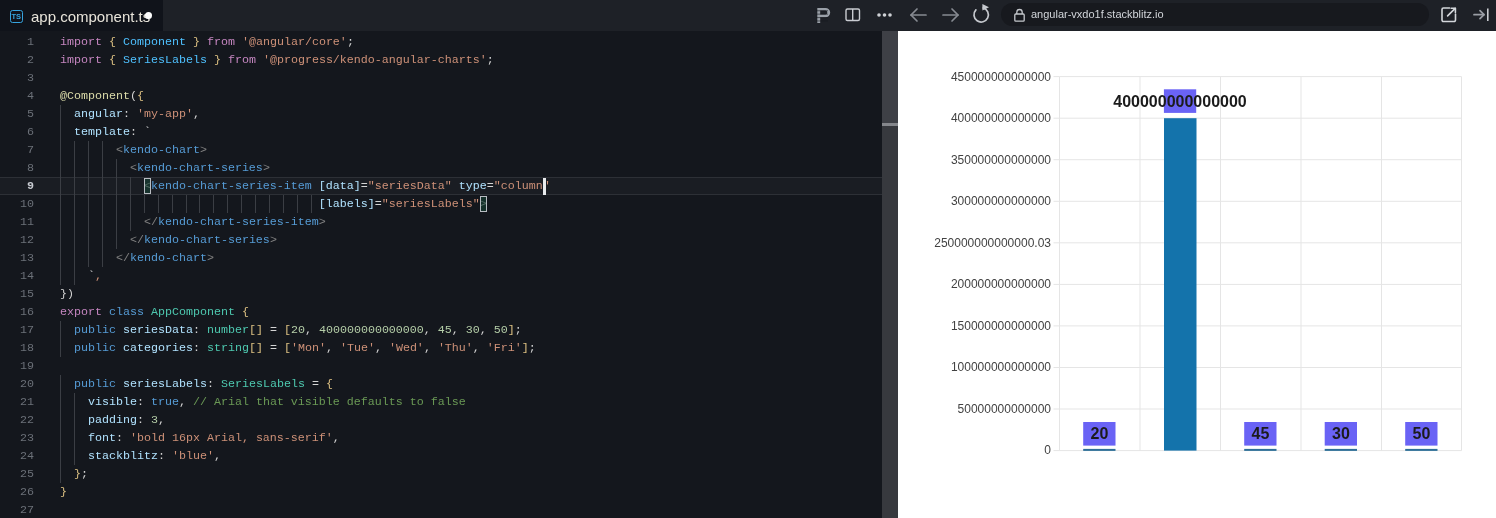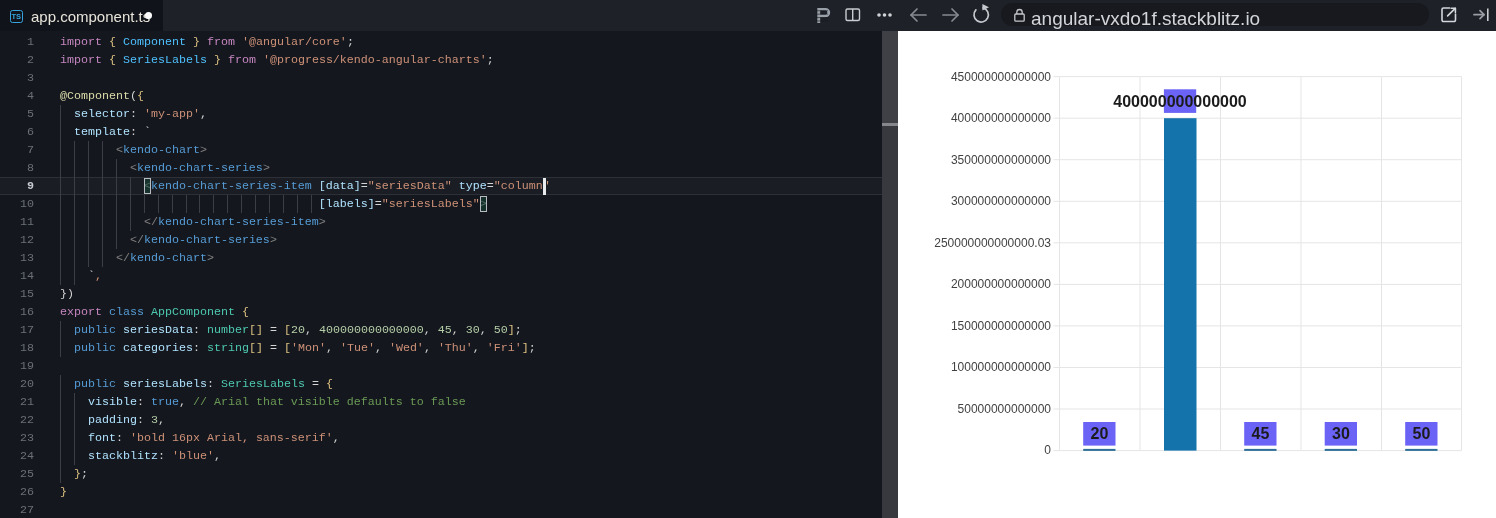--- a/index.html
+++ b/index.html
@@ -87,21 +87,21 @@
 22
 23
 24
 25
 26
 27</div>
 <div class="mono" id="code"><span class="k">import</span> <span class="g">{</span> <span class="v">Component</span> <span class="g">}</span> <span class="k">from</span> <span class="s">'@angular/core'</span>;
 <span class="k">import</span> <span class="g">{</span> <span class="v">SeriesLabels</span> <span class="g">}</span> <span class="k">from</span> <span class="s">'@progress/kendo-angular-charts'</span>;
 
 <span class="d">@Component</span>(<span class="g">{</span>
-  <span class="p">selector</span>: <span class="s">'my-app'</span>,
+  <span class="p">angular</span>: <span class="s">'my-app'</span>,
   <span class="p">template</span>: <span class="w">`</span>
         <span class="ab">&lt;</span><span class="b">kendo-chart</span><span class="ab">&gt;</span>
           <span class="ab">&lt;</span><span class="b">kendo-chart-series</span><span class="ab">&gt;</span>
             <span class="ab">&lt;</span><span class="b">kendo-chart-series-item</span> <span class="p">[data]</span>=<span class="s">"seriesData"</span> <span class="p">type</span>=<span class="s">"column"</span>
                                      <span class="p">[labels]</span>=<span class="s">"seriesLabels"</span><span class="ab">&gt;</span>
             <span class="ab">&lt;/</span><span class="b">kendo-chart-series-item</span><span class="ab">&gt;</span>
           <span class="ab">&lt;/</span><span class="b">kendo-chart-series</span><span class="ab">&gt;</span>
         <span class="ab">&lt;/</span><span class="b">kendo-chart</span><span class="ab">&gt;</span>
     <span class="w">`</span><span class="s">,</span>
 <span class="w">})</span>
@@ -225,21 +225,21 @@
   <path d="M 177.4 3.9 L 177.4 10.5 L 184 7.2 z" fill="#c6c9ce"></path>
 </svg>
 
 <div class="abs" style="left:1001px;top:3px;width:428px;height:23px;border-radius:11.5px;background:#17191e"></div>
 <svg class="abs" style="left:1013px;top:8px" width="13" height="15" viewBox="0 0 13 15">
   <g stroke="#c4c7cc" stroke-width="1.3" fill="none">
     <rect x="1.8" y="6" width="9.4" height="7.2" rx="1"></rect>
     <path d="M 3.8 6 v -1.8 a 2.7 2.7 0 0 1 5.4 0 v 1.8"></path>
   </g>
 </svg>
-<div class="abs" style="left:1031px;top:8px;font-size:19px;color:#d2d5da">angular-vxdo1f.stackblitz.io</div>
+<div class="abs" style="left:1031px;top:8px;font-size:11px;color:#d2d5da">angular-vxdo1f.stackblitz.io</div>
 <svg class="abs" style="left:1430px;top:0" width="66" height="31" viewBox="0 0 66 31">
 
   <g stroke="#d4d7db" stroke-width="1.6" fill="none" stroke-linejoin="round" stroke-linecap="round">
     <path d="M 19.6 8 H 13.4 a1.4 1.4 0 0 0 -1.4 1.4 V 20.1 a1.4 1.4 0 0 0 1.4 1.4 H 24.1 a1.4 1.4 0 0 0 1.4 -1.4 V 14"></path>
     <line x1="17.6" y1="15.9" x2="25.2" y2="8.4"></line>
     <polyline points="21.2,8.2 25.4,8.2 25.4,12.4"></polyline>
   </g>
 
   <g stroke="#9a9ea5" stroke-width="1.7" fill="none" stroke-linecap="round" stroke-linejoin="round">
     <line x1="44" y1="14.7" x2="54" y2="14.7"></line>

